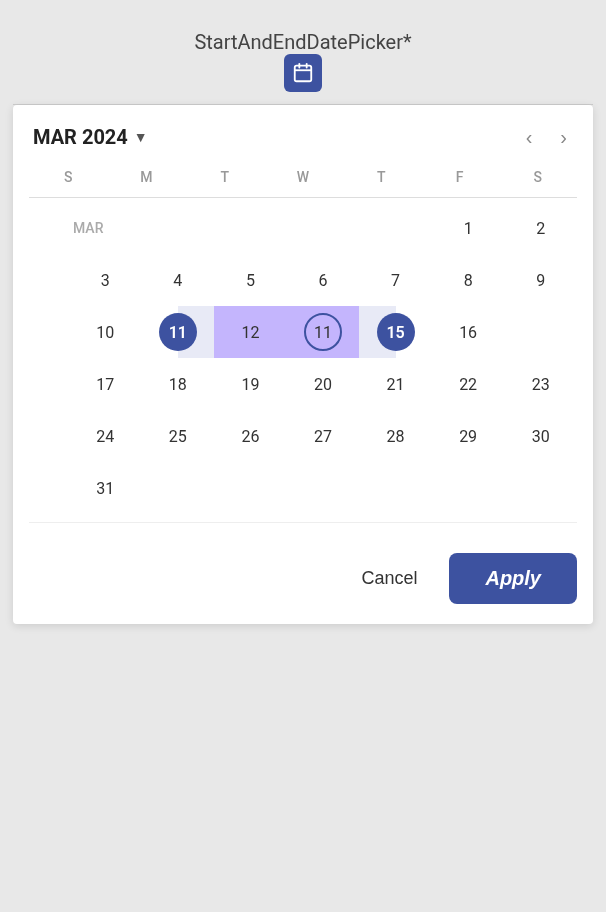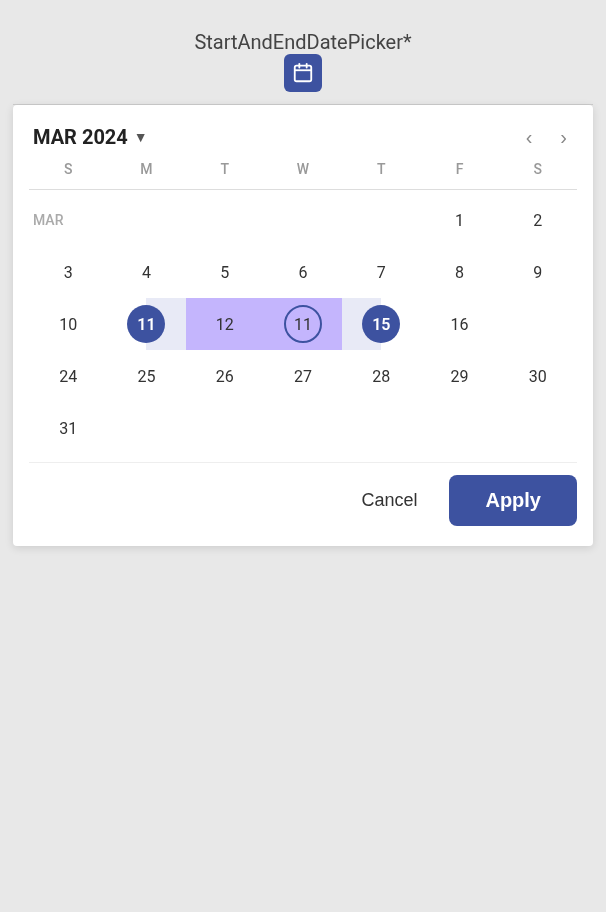--- a/index.html
+++ b/index.html
@@ -59,21 +59,21 @@
       background: white;
       border-radius: 4px;
       padding: 20px 16px 20px 16px;
       box-shadow: 0 2px 8px rgba(0,0,0,0.12);
     }
 
     .month-nav {
       display: flex;
       align-items: center;
       justify-content: space-between;
-      margin-bottom: 8px;
+      margin-bottom: 16px;
       padding: 0 4px;
     }
 
     .month-label {
       display: flex;
       align-items: center;
       gap: 6px;
       font-size: 20px;
       font-weight: 700;
       color: #222;
@@ -113,20 +113,21 @@
       font-size: 14px;
       color: #999;
       font-weight: 500;
       padding: 4px 0;
     }
 
     .calendar-grid {
       display: flex;
       flex-direction: column;
       gap: 0;
+      margin-left: 40px;
     }
 
     .week-row {
       display: grid;
       grid-template-columns: repeat(7, 1fr);
     }
 
     .day-cell {
       text-align: center;
       padding: 0;
@@ -175,21 +176,21 @@
     .day-num.today-circle {
       border: 2px solid #3d52a0;
       color: #333;
     }
 
     .footer {
       display: flex;
       justify-content: flex-end;
       align-items: center;
       gap: 16px;
-      padding-top: 12px;
+      padding-top: 30px;
       border-top: 1px solid #eee;
       margin-top: 8px;
     }
 
     .cancel-btn {
       background: none;
       border: none;
       font-size: 18px;
       color: #333;
       cursor: pointer;
@@ -199,20 +200,21 @@
 
     .apply-btn {
       background: #3d52a0;
       color: white;
       border: none;
       border-radius: 8px;
       font-size: 20px;
       font-weight: 600;
       padding: 14px 36px;
       cursor: pointer;
+      font-style: italic;
     }
   </style>
 </head>
 <body>
 
 <div class="header-bar">
   <span class="header-title">StartAndEndDatePicker*</span>
   <button class="calendar-icon-btn">
     <svg viewBox="0 0 24 24" xmlns="http://www.w3.org/2000/svg">
       <rect x="3" y="4" width="18" height="17" rx="2" ry="2" stroke="white" stroke-width="2" fill="none"></rect>
@@ -304,20 +306,43 @@
         <span class="day-num today-circle">11</span>
       </div>
       <div class="day-cell range-end">
         <span class="day-num selected-end">15</span>
       </div>
       <div class="day-cell">
           <span class="day-num">16</span>
         </div>
     </div>
 
+    <div class="week-row">
+      <div class="day-cell">
+          <span class="day-num">17</span>
+        </div>
+      <div class="day-cell">
+          <span class="day-num">18</span>
+        </div>
+      <div class="day-cell">
+          <span class="day-num">19</span>
+        </div>
+      <div class="day-cell">
+          <span class="day-num">20</span>
+        </div>
+      <div class="day-cell">
+          <span class="day-num">21</span>
+        </div>
+      <div class="day-cell">
+          <span class="day-num">22</span>
+        </div>
+      <div class="day-cell">
+          <span class="day-num">23</span>
+        </div>
+    </div>
 
     <div class="week-row">
       <div class="day-cell">
           <span class="day-num">24</span>
         </div>
       <div class="day-cell">
           <span class="day-num">25</span>
         </div>
       <div class="day-cell">
           <span class="day-num">26</span>

